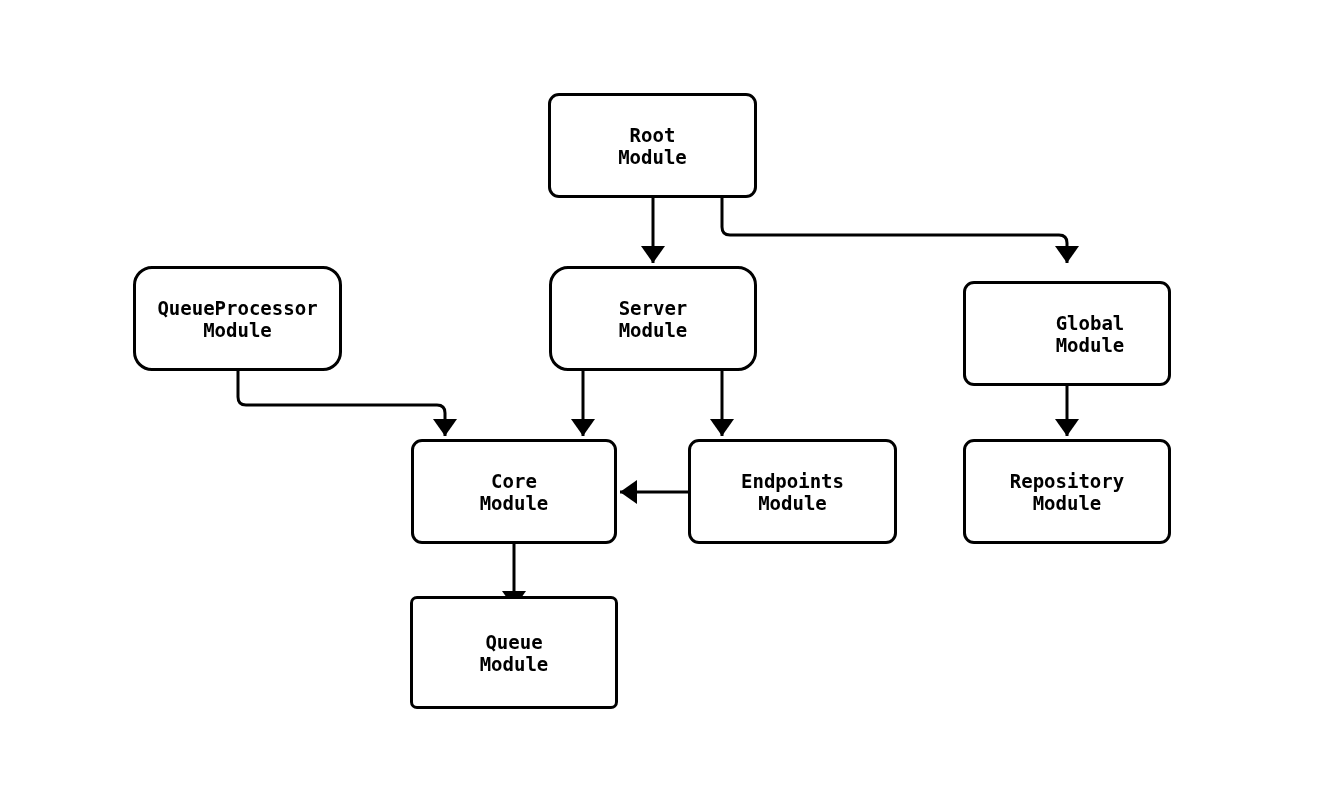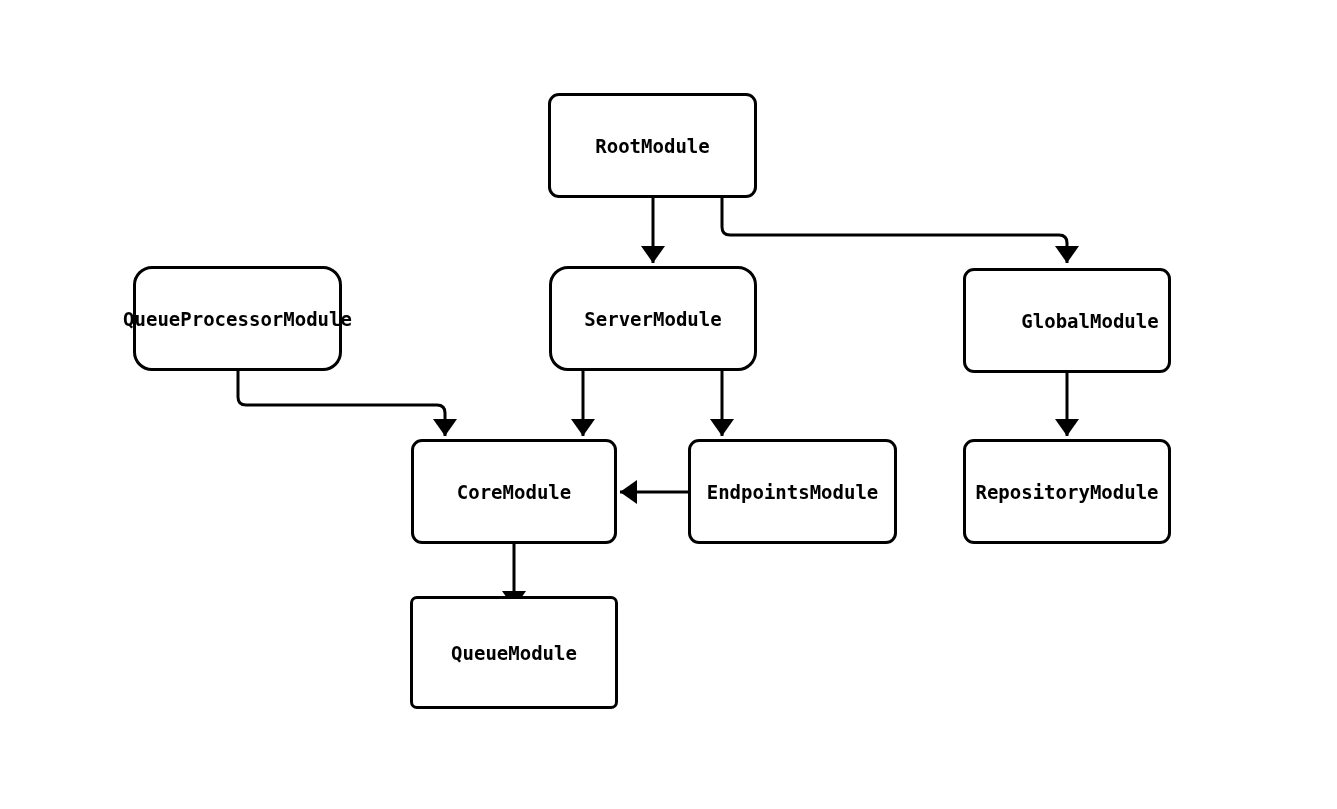--- a/index.html
+++ b/index.html
@@ -33,21 +33,21 @@
     fill: var(--stroke, #000000);
     stroke: none;
   }
   .node {
     position: absolute;
     box-sizing: border-box;
     background: var(--node-fill, #ffffff);
     border: 3px solid var(--stroke, #000000);
     border-radius: 11px;
     display: flex;
-    flex-direction: row;
+    flex-direction: column;
     align-items: center;
     justify-content: center;
     text-align: center;
   }
   .node-line {
     font-size: 19px;
     line-height: 22px;
     font-weight: bold;
     color: var(--text, #000000);
     white-space: pre;
@@ -80,21 +80,21 @@
         <div class="node-line">Module</div>
       </div>
       <div class="node" style="left: 133px; top: 266px; width: 209px; height: 105px; border-radius: 19px;">
         <div class="node-line">QueueProcessor</div>
         <div class="node-line">Module</div>
       </div>
       <div class="node" style="left: 549px; top: 266px; width: 208px; height: 105px; border-radius: 19px;">
         <div class="node-line">Server</div>
         <div class="node-line">Module</div>
       </div>
-      <div class="node" style="left: 963px; top: 268px; width: 208px; height: 105px; padding-left: 46px;">
+      <div class="node" style="left: 963px; top: 281px; width: 208px; height: 105px; padding-left: 46px;">
         <div class="node-line">Global</div>
         <div class="node-line">Module</div>
       </div>
       <div class="node" style="left: 411px; top: 439px; width: 206px; height: 105px;">
         <div class="node-line">Core</div>
         <div class="node-line">Module</div>
       </div>
       <div class="node" style="left: 688px; top: 439px; width: 209px; height: 105px;">
         <div class="node-line">Endpoints</div>
         <div class="node-line">Module</div>

